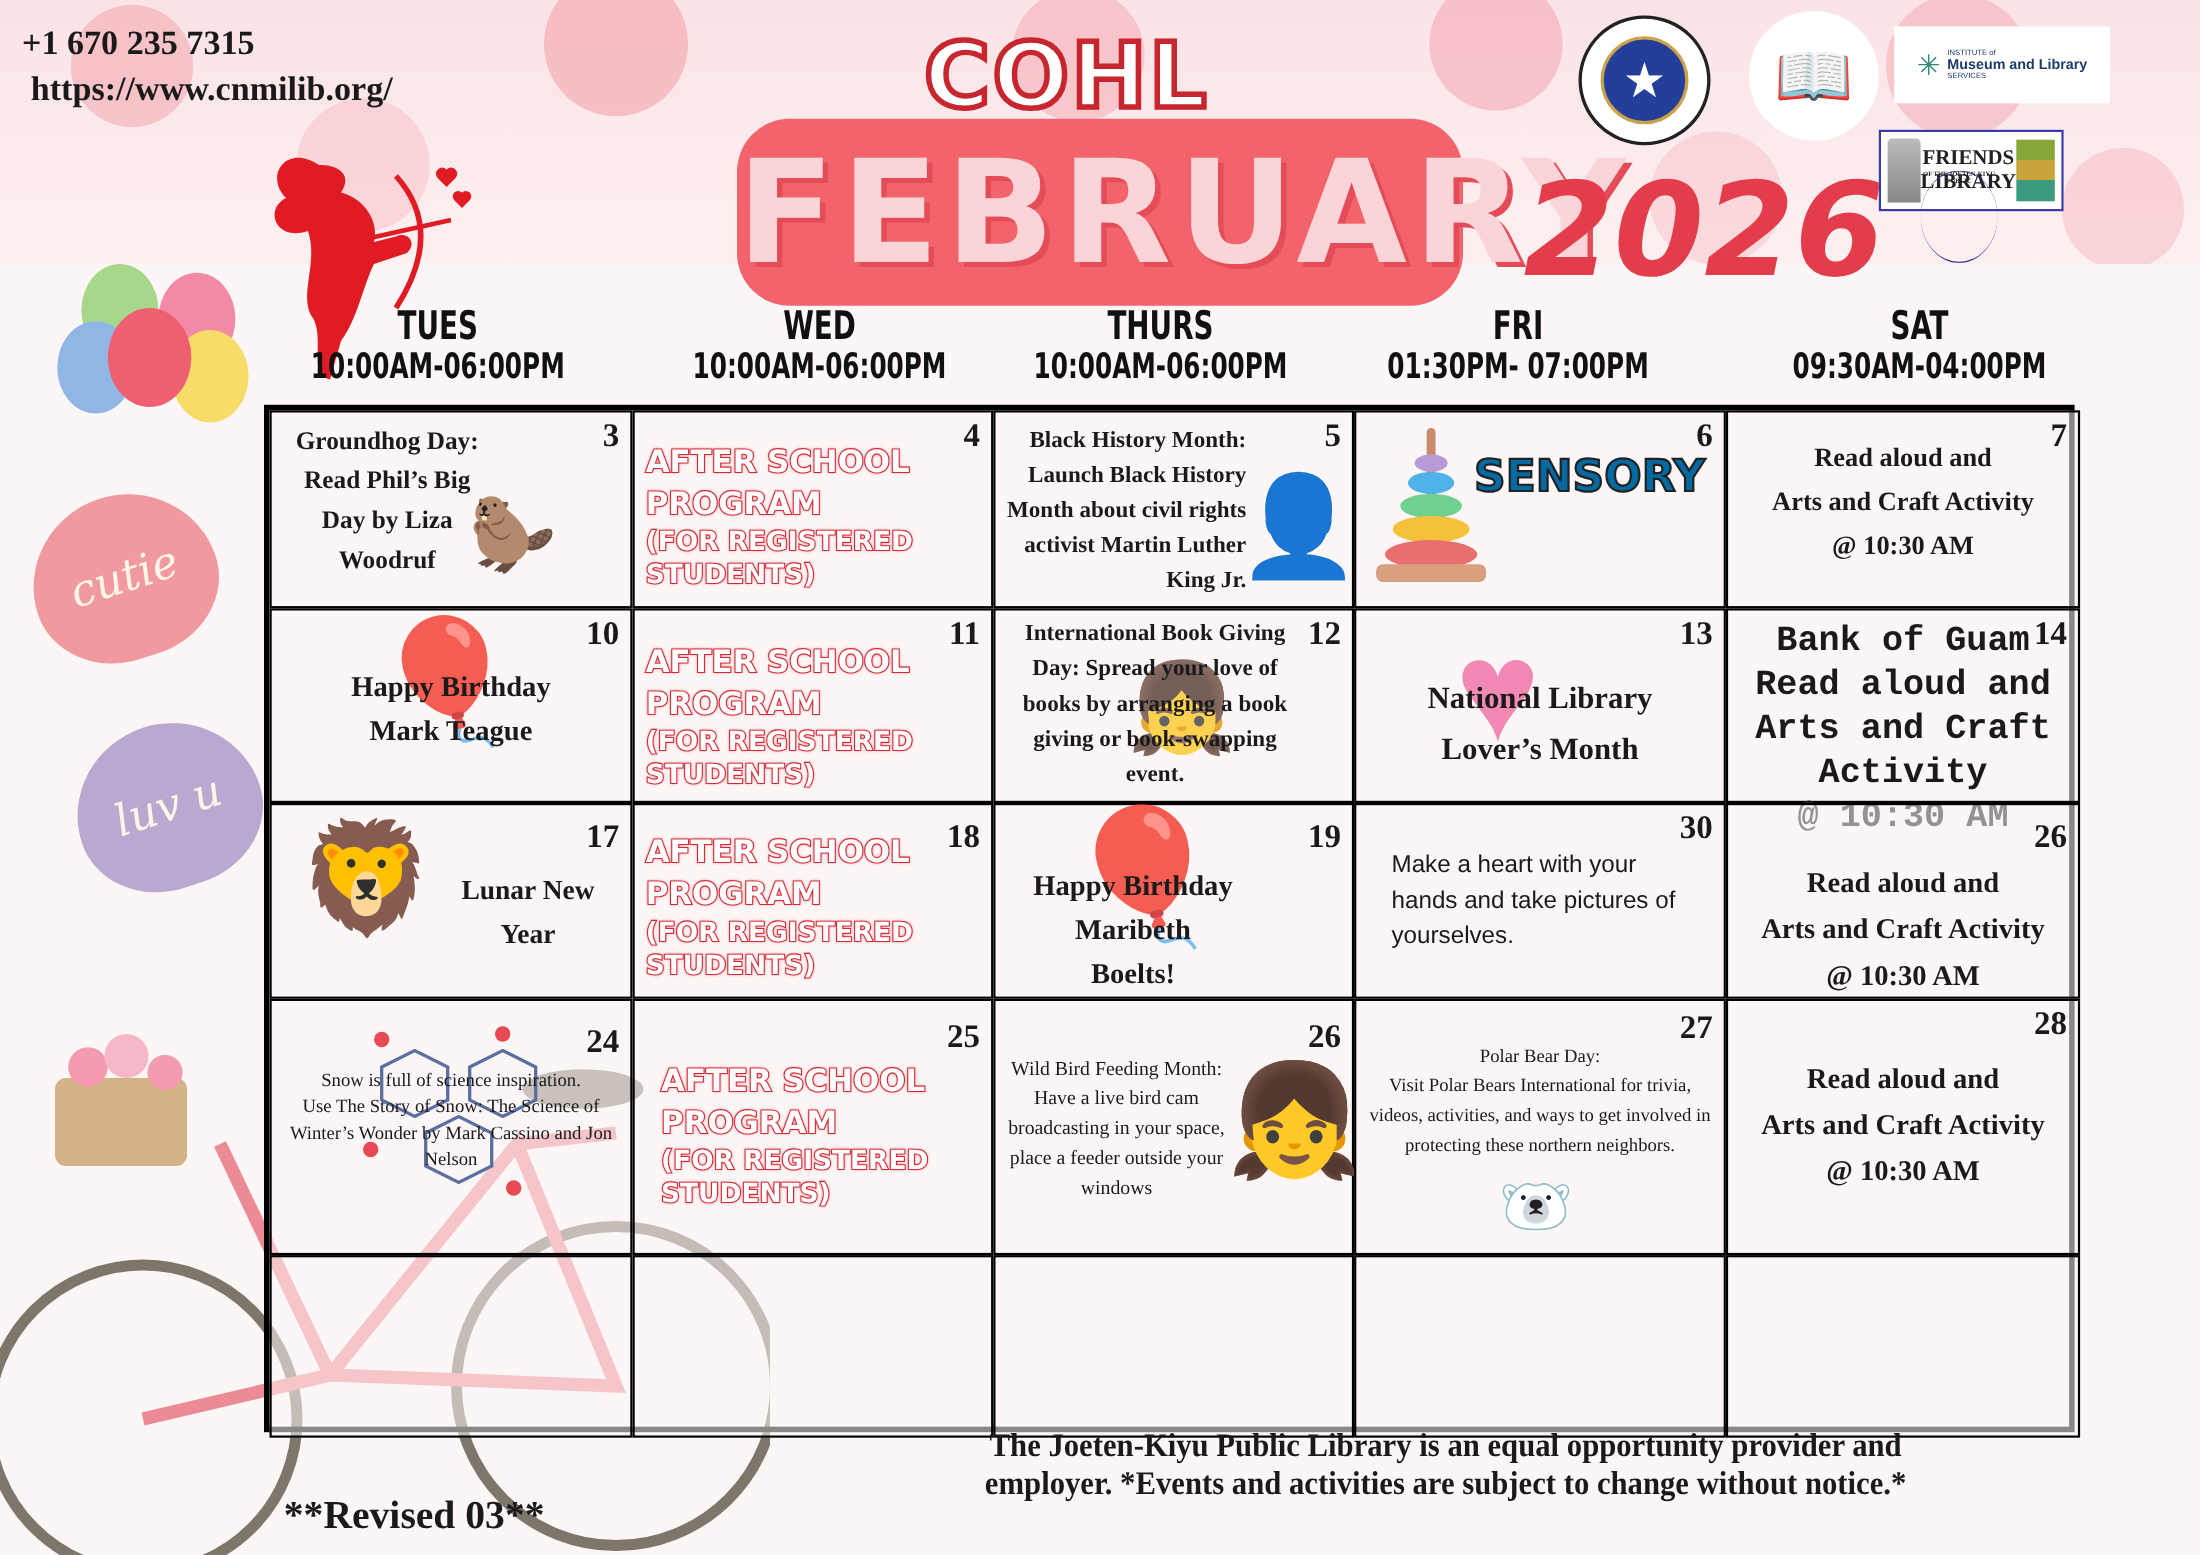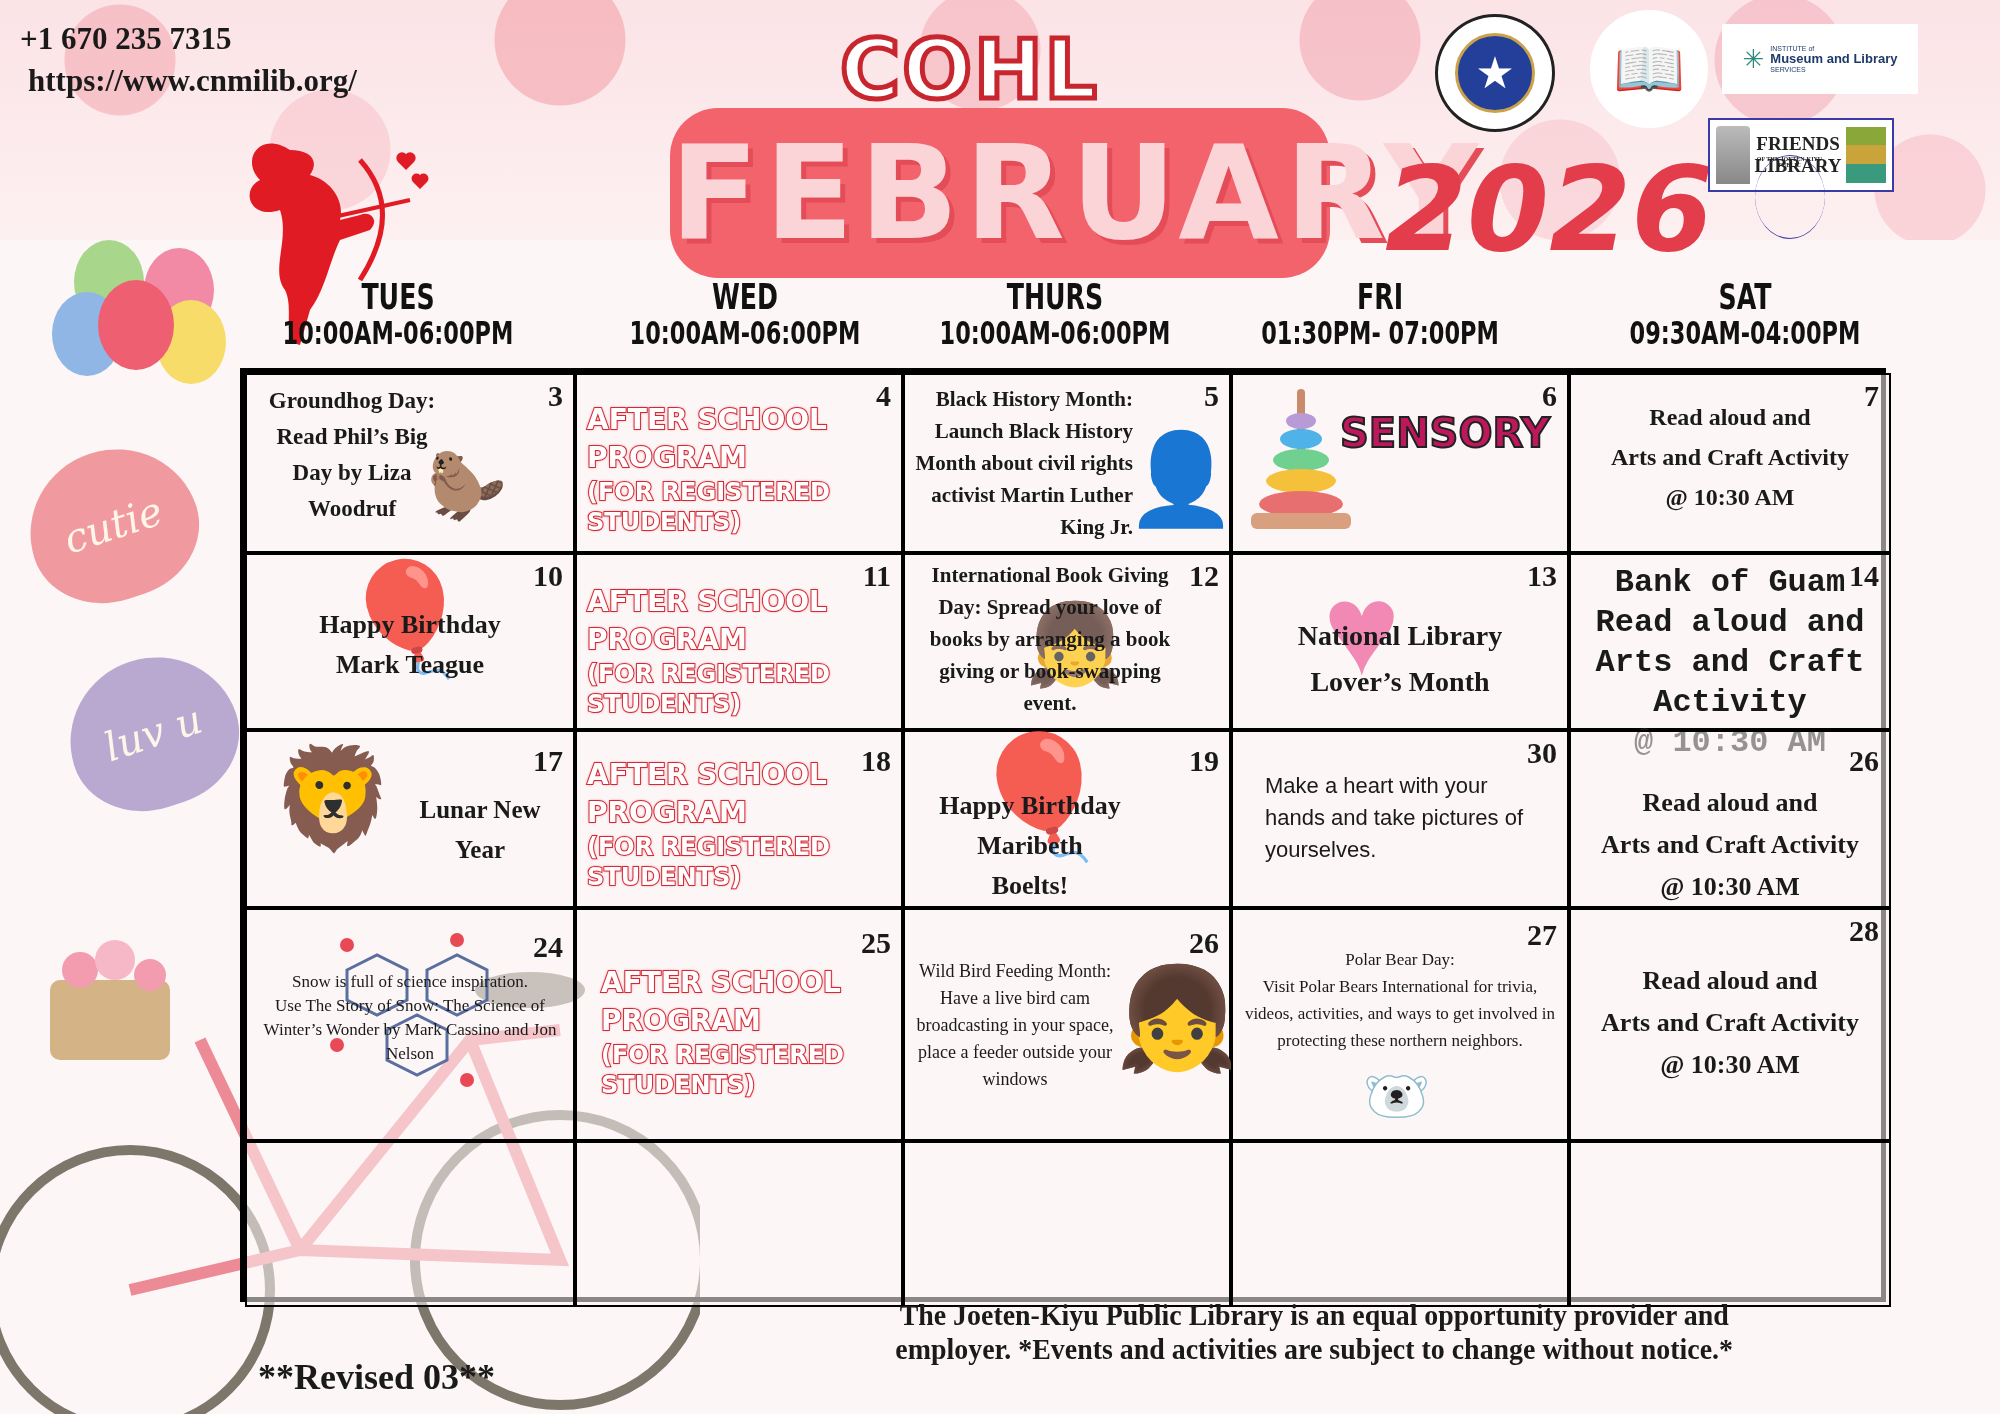--- a/index.html
+++ b/index.html
@@ -60,21 +60,21 @@
   .jk-logo .book { font-size: 58px; color: #000; }
   .imls {
     position: absolute; left: 1722px; top: 24px; width: 196px; height: 70px; background: #fff;
     display: flex; align-items: center; justify-content: center; gap: 6px;
     font-family: "Liberation Sans", sans-serif;
   }
   .imls .dots { color: #2b8a7c; font-size: 26px; }
   .imls .txt { font-size: 13px; font-weight: bold; color: #1e3a6b; line-height: 1.05; }
   .imls .txt small { display: block; font-size: 7px; font-weight: normal; }
   .friends {
-    position: absolute; left: 1708px; top: 118px; width: 186px; height: 74px; background: #fff;
+    position: absolute; left: 1708px; top: 118px; width: 168px; height: 74px; background: #fff;
     border: 2px solid #3a3aa8; display: flex; align-items: center; justify-content: space-between; padding: 0 6px;
   }
   .friends .pillar { width: 34px; height: 58px; background: linear-gradient(#bbb,#888); border-radius: 4px 4px 0 0; }
   .friends .mid { text-align: center; font-family: "Liberation Serif", serif; font-weight: bold; color: #222; }
   .friends .mid .a { font-size: 19px; }
   .friends .mid .b { font-size: 6px; border-top: 1px solid #3a3aa8; border-bottom: 1px solid #3a3aa8; }
   .friends .mid .c { font-size: 19px; }
   .friends .books { width: 40px; height: 56px; background: linear-gradient(#8aa83a 0 33%, #c9a43a 33% 66%, #3a9a7e 66%); }
 
   
@@ -121,21 +121,21 @@
   .ev.sans { font-family: "Liberation Sans", sans-serif; font-weight: normal; font-size: 22px; line-height: 32px; text-align: left; }
   .asp {
     font-family: "DejaVu Sans", sans-serif; font-weight: bold; color: #fff;
     -webkit-text-stroke: 2px #d42a36; paint-order: stroke fill;
     text-shadow: 0 0 3px #d42a36;
   }
   .asp .l1 { font-size: 28px; line-height: 38px; }
   .asp .l2 { font-size: 24px; line-height: 30px; }
   .sensory {
     font-family: "DejaVu Sans", sans-serif; font-weight: bold; font-size: 40px; line-height: 56px;
-    color: #be185d; -webkit-text-stroke: 2px #222; text-align: center;
+    color: #0369a1; -webkit-text-stroke: 2px #222; text-align: center;
   }
   .stacker { position: absolute; left: 18px; top: 14px; width: 100px; height: 140px; }
   .ring { position: absolute; left: 50%; transform: translateX(-50%); border-radius: 50%; }
   .emoji { position: absolute; font-size: 64px; line-height: 1; }
 
   
   .footer {
     position: absolute; left: 812px; top: 1298px; width: 1080px; text-align: center;
     font-weight: bold; font-size: 30px; line-height: 34px; transform: scaleX(.93); transform-origin: left top;
   }

